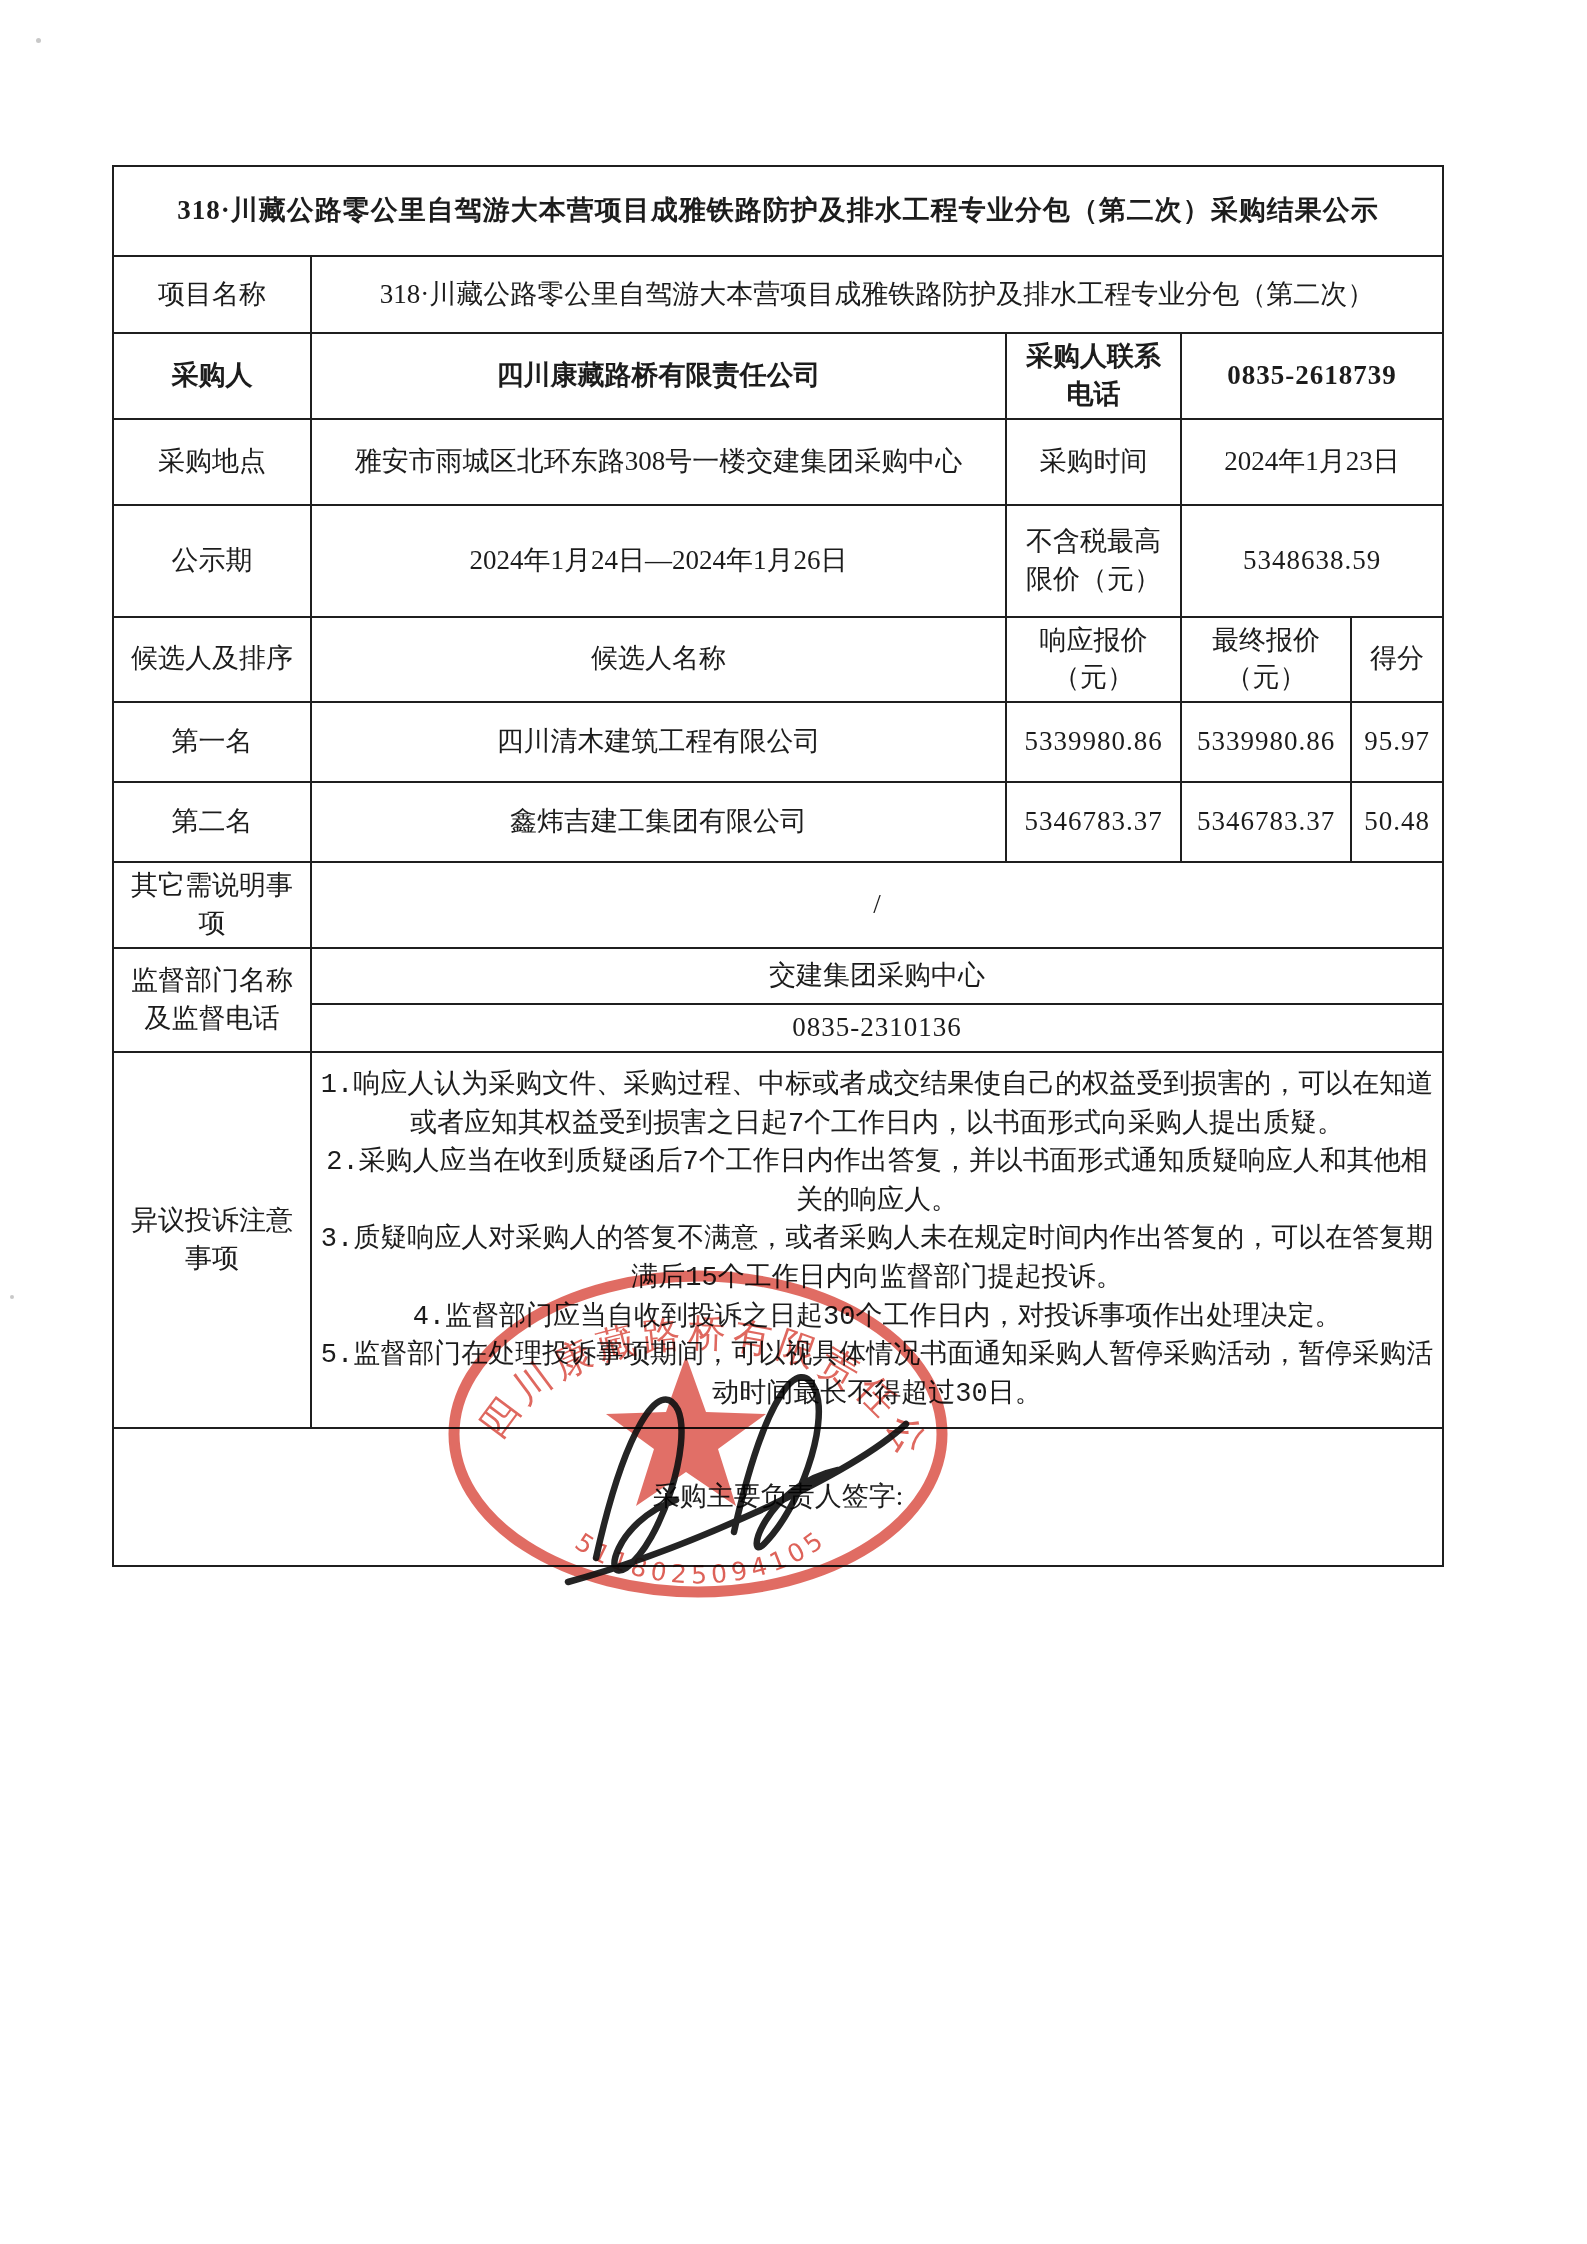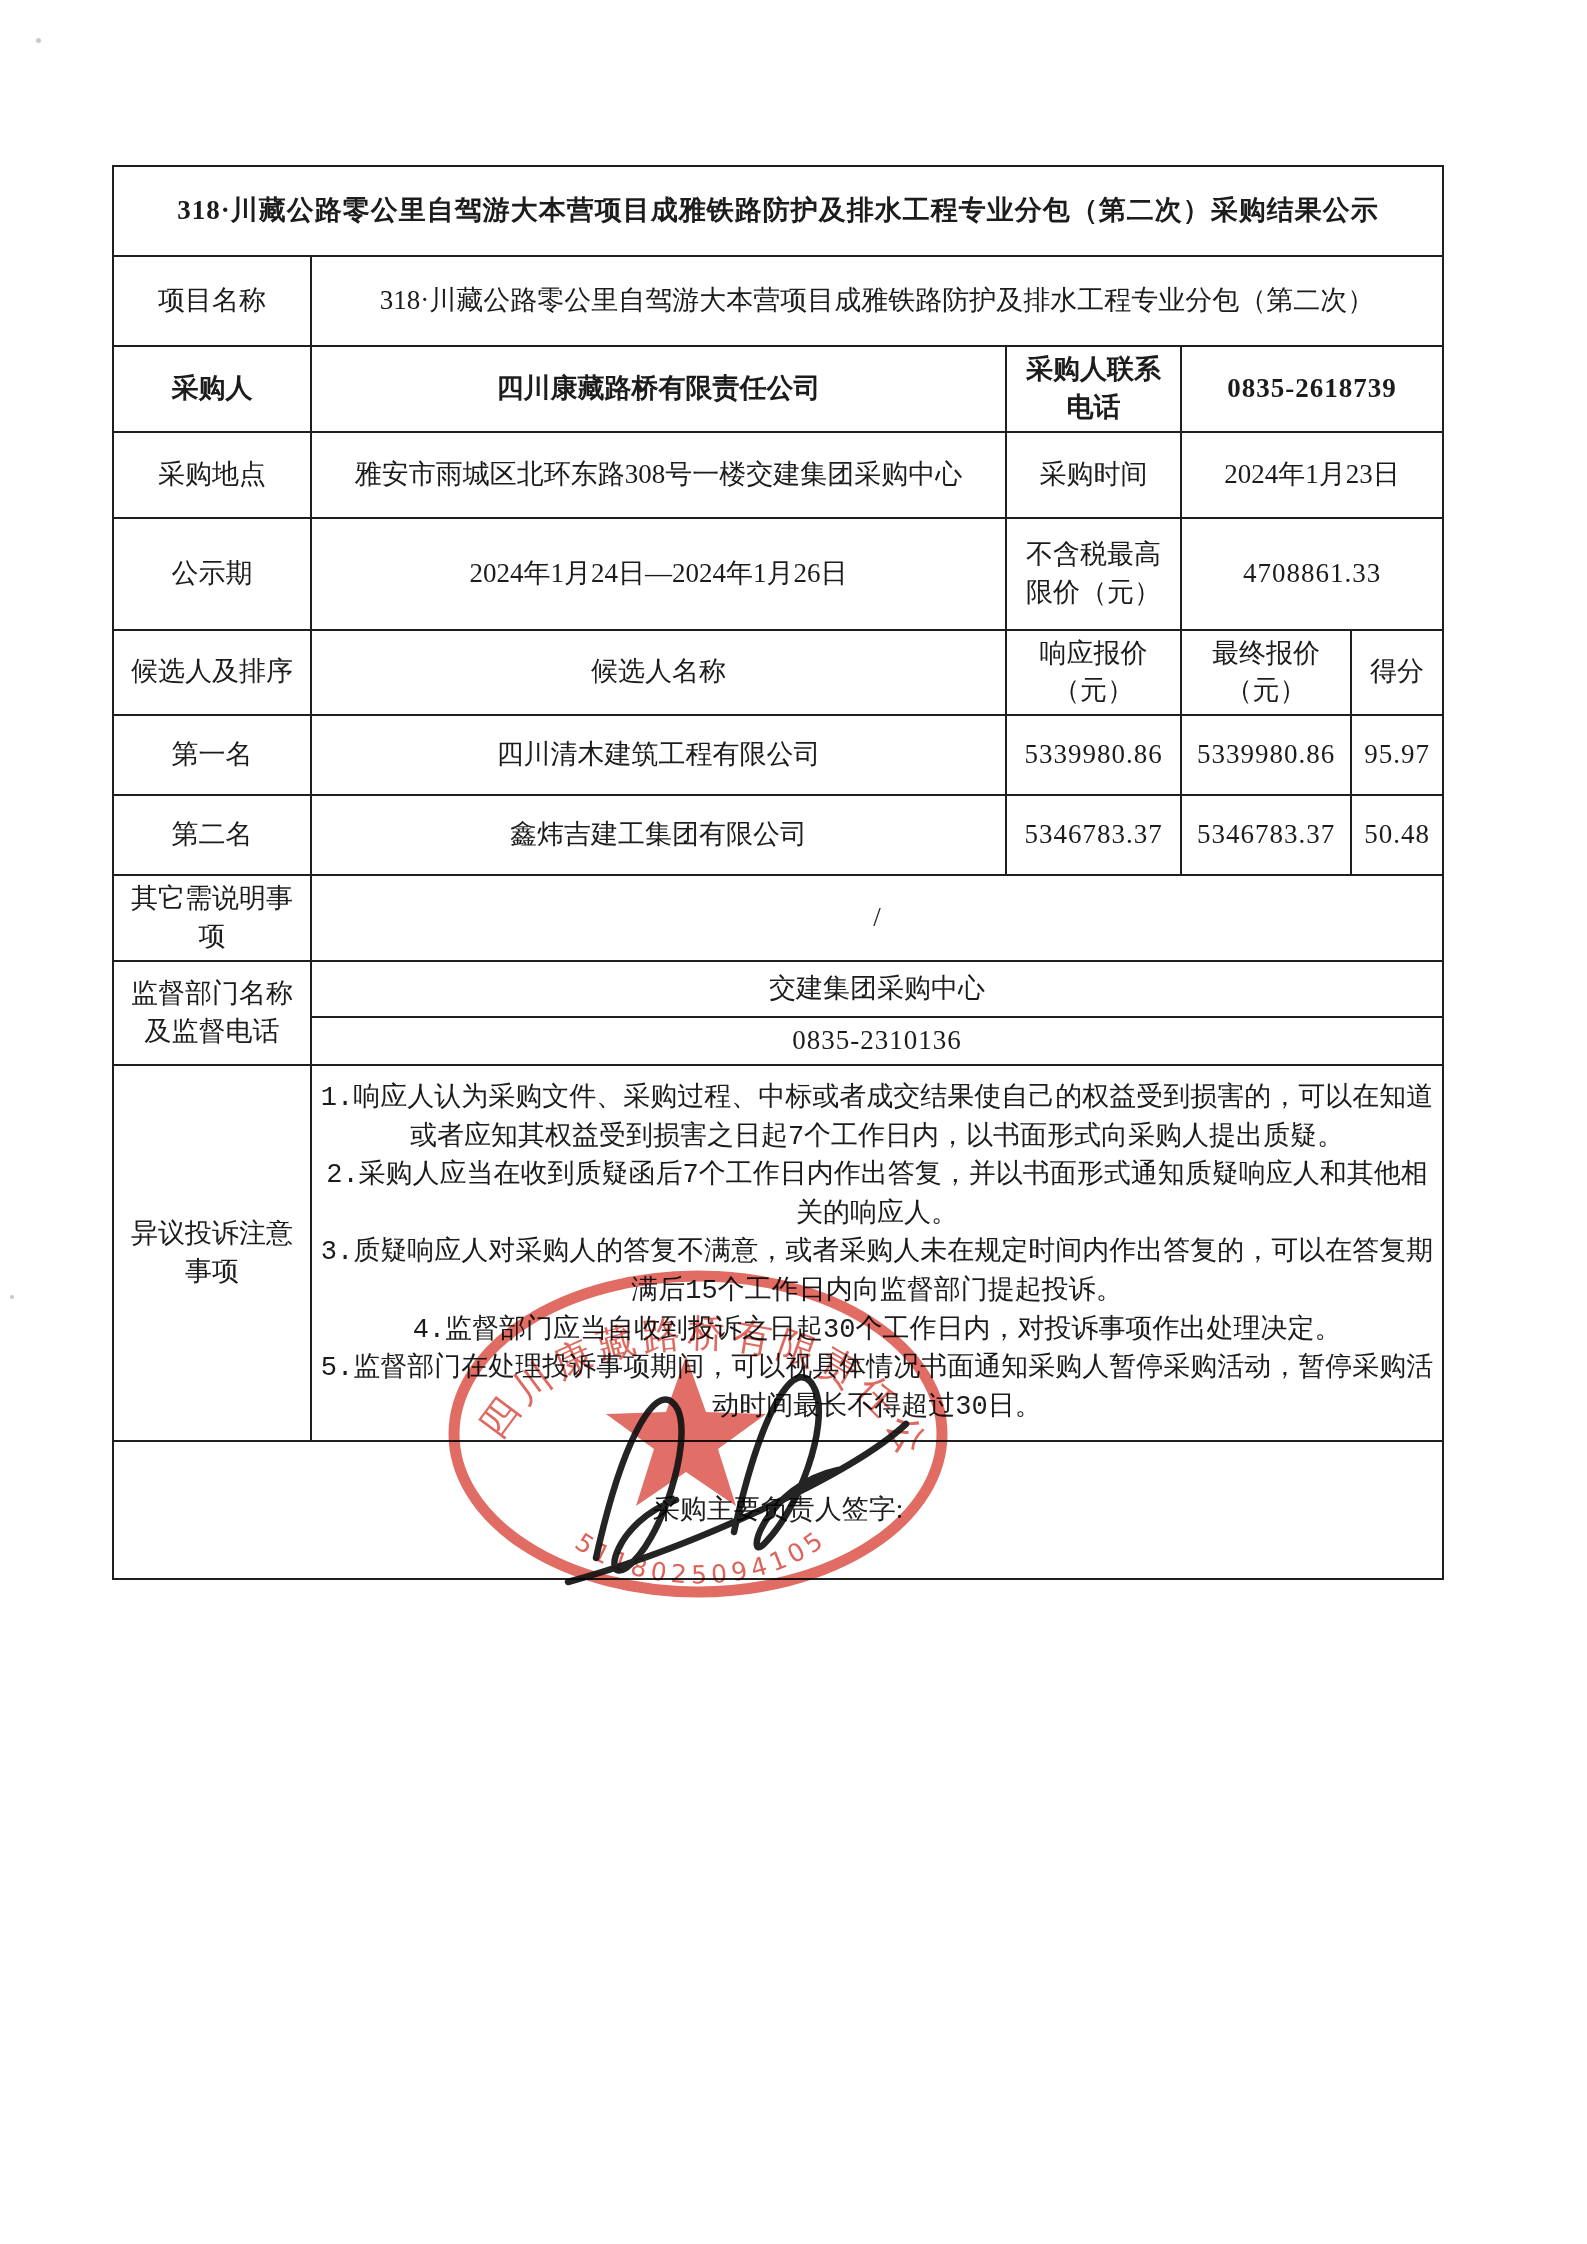--- a/index.html
+++ b/index.html
@@ -45,21 +45,21 @@
   td.notes-cell p{margin:0;font-size:27px;line-height:1.43;font-family:Liberation Mono, monospace;}
   td.sig-cell{
     text-align:left;
     vertical-align:middle;
     font-size:30px;
     padding-left:14px;
     height:128px;
     margin-top:21px;
   }
   .h-title{height:90px;}
-  .h-r1{height:90px;padding-left:36px;}
+  .h-r1{height:77px;padding-left:36px;}
   .h-r2{height:85px;font-weight:bold;}
   .h-r3{height:86px;}
   .h-r4{height:112px;}
   .h-hd{height:82px;}
   .h-cand{height:80px;}
   .h-other{height:76px;}
   .h-sup1{height:56px;}
   .h-sup2{height:48px;}
   .h-notes{height:376px;}
   .stamp-wrap{
@@ -108,21 +108,21 @@
       <td class="lab">采购地点</td>
       <td class="left">雅安市雨城区北环东路308号一楼交建集团采购中心</td>
       <td class="lab2">采购时间</td>
       <td colspan="2">2024年1月23日</td>
     </tr>
 
     <tr class="h-r4">
       <td class="lab">公示期</td>
       <td>2024年1月24日—2024年1月26日</td>
       <td class="lab2">不含税最高限价（元）</td>
-      <td colspan="2" class="num">4708861.33</td>
+      <td colspan="2" class="num">5348638.59</td>
     </tr>
 
     <tr class="h-hd">
       <td class="lab">候选人及排序</td>
       <td>候选人名称</td>
       <td class="lab2">响应报价（元）</td>
       <td>最终报价（元）</td>
       <td>得分</td>
     </tr>
 

